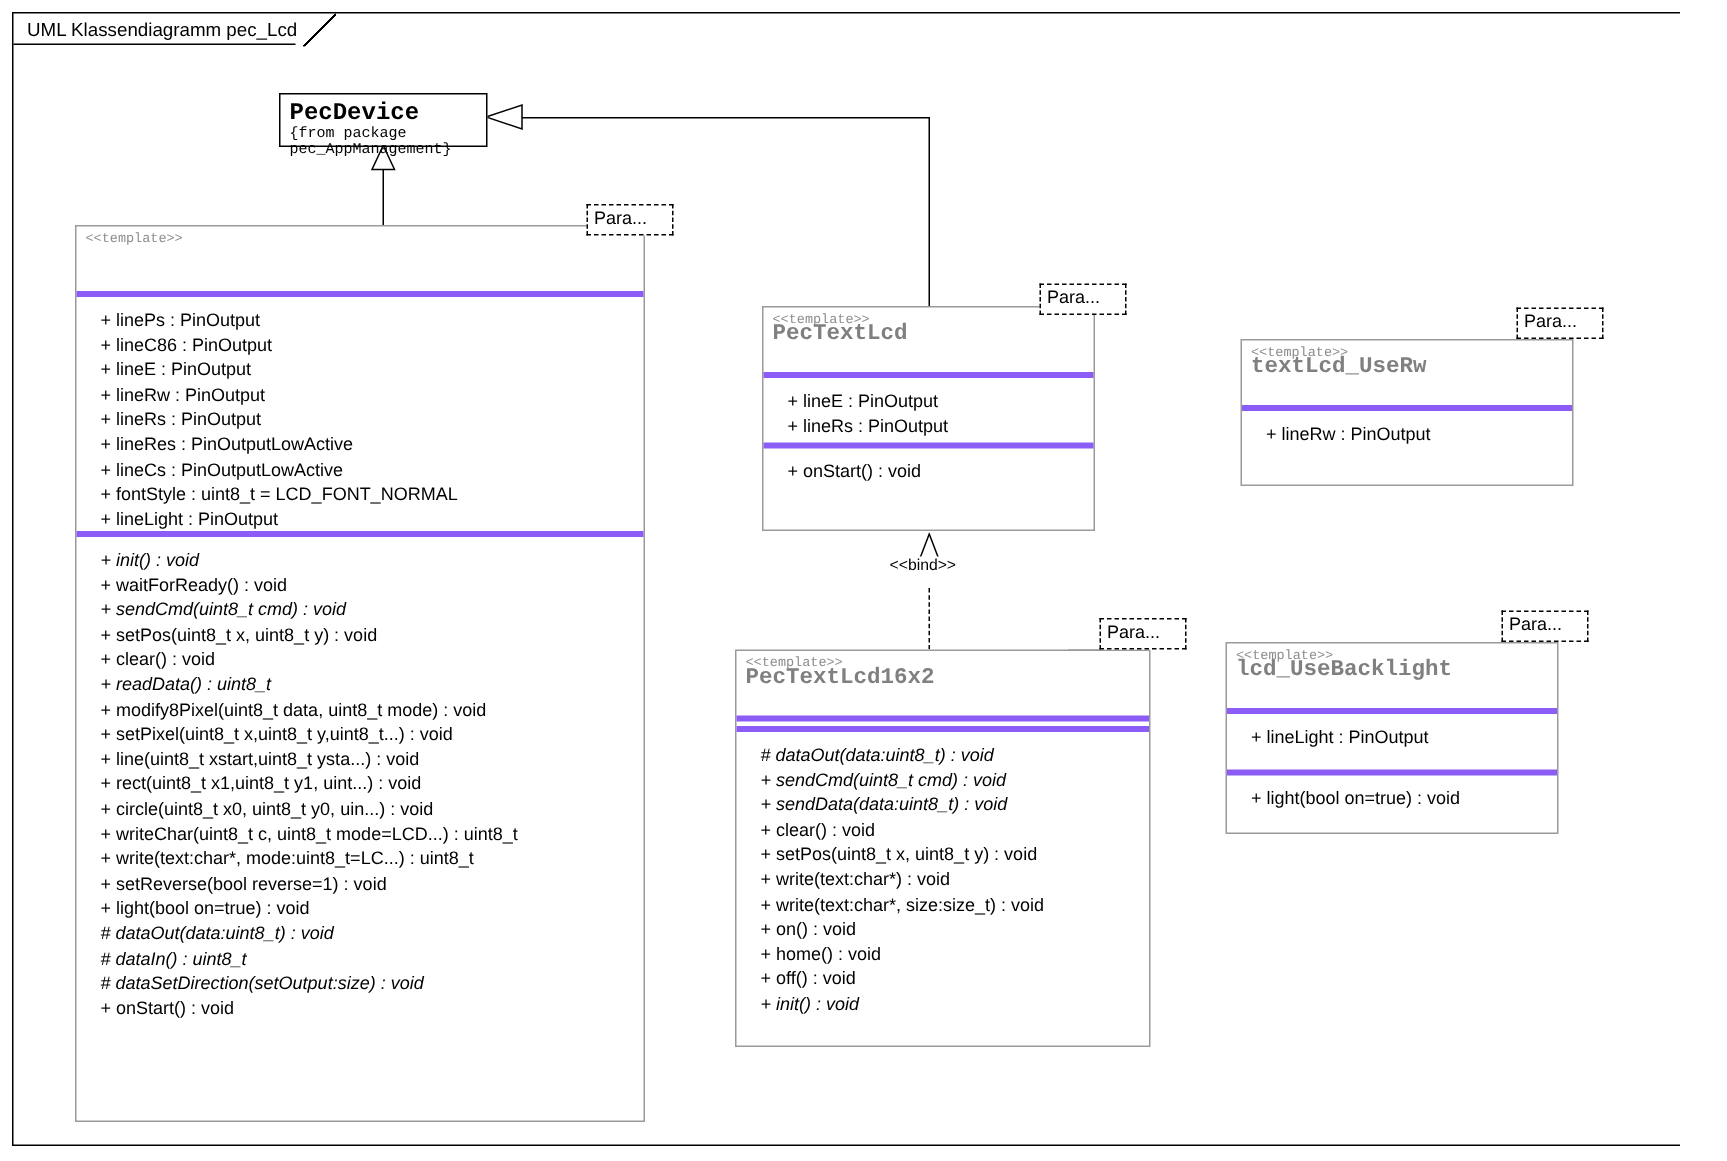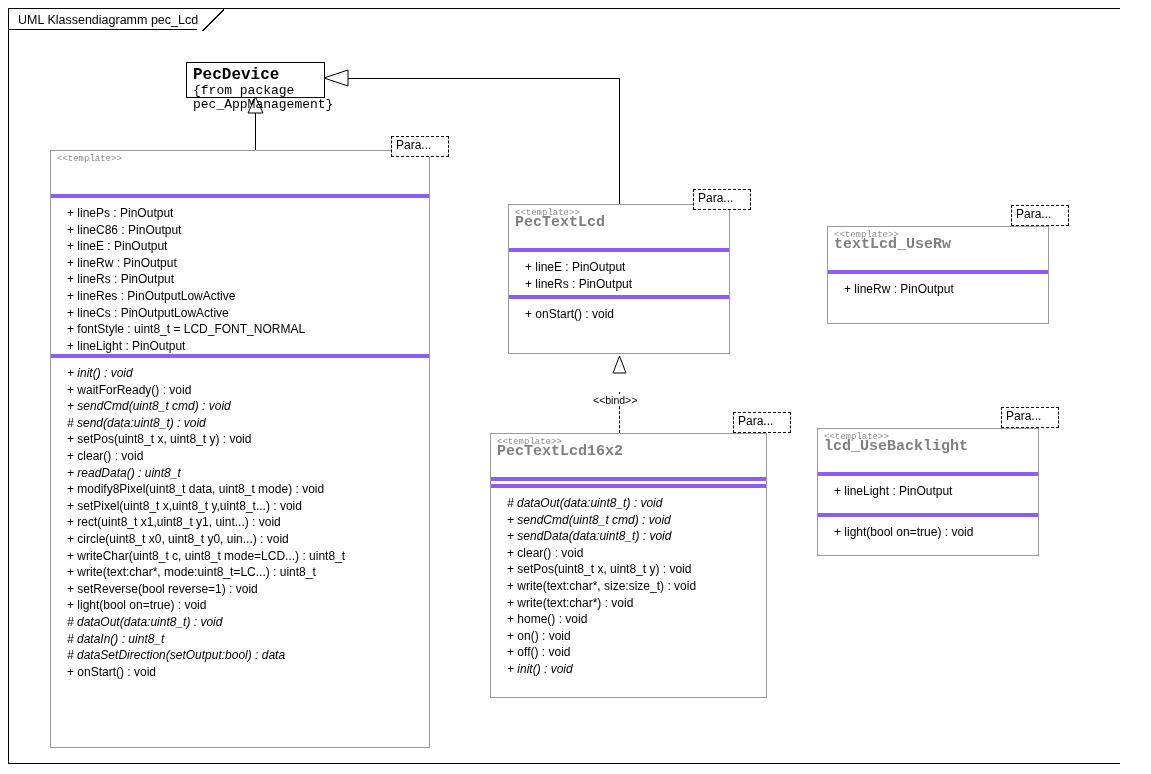--- a/index.html
+++ b/index.html
@@ -105,21 +105,21 @@
     font-weight: bold;
     color: #808080;
   }
   
   .class-name.dark {
     color: #000000;
     font-size: 16px;
   }
   .from-package {
     display: block;
-    font-size: 13px;
+    font-size: 10px;
     color: #000000;
     margin-top: 0px;
     line-height: 1.1;
   }
 
   .members {
     padding: 7px 0 7px 16px;
   }
   .member {
     font-size: 12px;
@@ -195,21 +195,21 @@
 
   <div class="line v" style="left:619px; top:78px; height:132px;"></div>
   <div class="line h" style="left:347px; top:78px; width:273px;"></div>
   <svg class="tri" style="left:323px; top:69px;" width="26" height="18" viewBox="0 0 26 18">
     <polygon points="1,9 25,1 25,17" fill="#ffffff" stroke="#000000" stroke-width="1"></polygon>
   </svg>
 
   <svg class="tri" style="left:612px; top:355px;" width="15" height="19" viewBox="0 0 15 19">
     <polygon points="7.5,1 14,18 1,18" fill="#ffffff" stroke="#000000" stroke-width="1"></polygon>
   </svg>
-  <div class="edge-label" style="left:592px; top:394px;">&lt;&lt;bind&gt;&gt;</div>
+  <div class="edge-label" style="left:592px; top:371px;">&lt;&lt;bind&gt;&gt;</div>
   <div class="dashline v" style="left:619px; top:392px; height:41px;"></div>
 
   <div class="line h" style="left:370px; top:156px; width:22px;"></div>
   <div class="line h" style="left:672px; top:210px; width:22px;"></div>
   <div class="line h" style="left:990px; top:226px; width:22px;"></div>
   <div class="line h" style="left:712px; top:433px; width:22px;"></div>
   <div class="line h" style="left:980px; top:428px; width:22px;"></div>
 
   <div class="uml-class plain-border" style="left:186px; top:62px; width:139px; height:36px;">
     <div class="compartment class-header">
@@ -230,35 +230,35 @@
       <div class="member">+ lineRs : PinOutput</div>
       <div class="member">+ lineRes : PinOutputLowActive</div>
       <div class="member">+ lineCs : PinOutputLowActive</div>
       <div class="member">+ fontStyle : uint8_t = LCD_FONT_NORMAL</div>
       <div class="member">+ lineLight : PinOutput</div>
     </div>
     <div class="compartment members">
       <div class="member abstract">+ init() : void</div>
       <div class="member">+ waitForReady() : void</div>
       <div class="member abstract">+ sendCmd(uint8_t cmd) : void</div>
-      <div class="member abstract"># send(data:uint8_t) : void</div>
       <div class="member">+ setPos(uint8_t x, uint8_t y) : void</div>
       <div class="member">+ clear() : void</div>
       <div class="member abstract">+ readData() : uint8_t</div>
       <div class="member">+ modify8Pixel(uint8_t data, uint8_t mode) : void</div>
       <div class="member">+ setPixel(uint8_t x,uint8_t y,uint8_t...) : void</div>
+      <div class="member">+ line(uint8_t xstart,uint8_t ysta...) : void</div>
       <div class="member">+ rect(uint8_t x1,uint8_t y1, uint...) : void</div>
       <div class="member">+ circle(uint8_t x0, uint8_t y0, uin...) : void</div>
       <div class="member">+ writeChar(uint8_t c, uint8_t mode=LCD...) : uint8_t</div>
       <div class="member">+ write(text:char*, mode:uint8_t=LC...) : uint8_t</div>
       <div class="member">+ setReverse(bool reverse=1) : void</div>
       <div class="member">+ light(bool on=true) : void</div>
       <div class="member abstract"># dataOut(data:uint8_t) : void</div>
       <div class="member abstract"># dataIn() : uint8_t</div>
-      <div class="member abstract"># dataSetDirection(setOutput:bool) : data</div>
+      <div class="member abstract"># dataSetDirection(setOutput:size) : void</div>
       <div class="member">+ onStart() : void</div>
     </div>
   </div>
 
   <div class="uml-class" style="left:508px; top:204px; width:222px; height:150px;">
     <div class="compartment class-header" style="height:43px;">
       <span class="stereotype">&lt;&lt;template&gt;&gt;</span>
       <span class="class-name">PecTextLcd</span>
     </div>
     <div class="compartment members" style="height:47px;">
@@ -285,24 +285,24 @@
       <span class="stereotype">&lt;&lt;template&gt;&gt;</span>
       <span class="class-name">PecTextLcd16x2</span>
     </div>
     <div class="compartment" style="height:7px; padding:0;"></div>
     <div class="compartment members">
       <div class="member abstract"># dataOut(data:uint8_t) : void</div>
       <div class="member abstract">+ sendCmd(uint8_t cmd) : void</div>
       <div class="member abstract">+ sendData(data:uint8_t) : void</div>
       <div class="member">+ clear() : void</div>
       <div class="member">+ setPos(uint8_t x, uint8_t y) : void</div>
+      <div class="member">+ write(text:char*) : void</div>
       <div class="member">+ write(text:char*, size:size_t) : void</div>
-      <div class="member">+ write(text:char*) : void</div>
+      <div class="member">+ on() : void</div>
       <div class="member">+ home() : void</div>
-      <div class="member">+ on() : void</div>
       <div class="member">+ off() : void</div>
       <div class="member abstract">+ init() : void</div>
     </div>
   </div>
 
   <div class="uml-class" style="left:817px; top:428px; width:222px; height:128px;">
     <div class="compartment class-header" style="height:43px;">
       <span class="stereotype">&lt;&lt;template&gt;&gt;</span>
       <span class="class-name">lcd_UseBacklight</span>
     </div>

